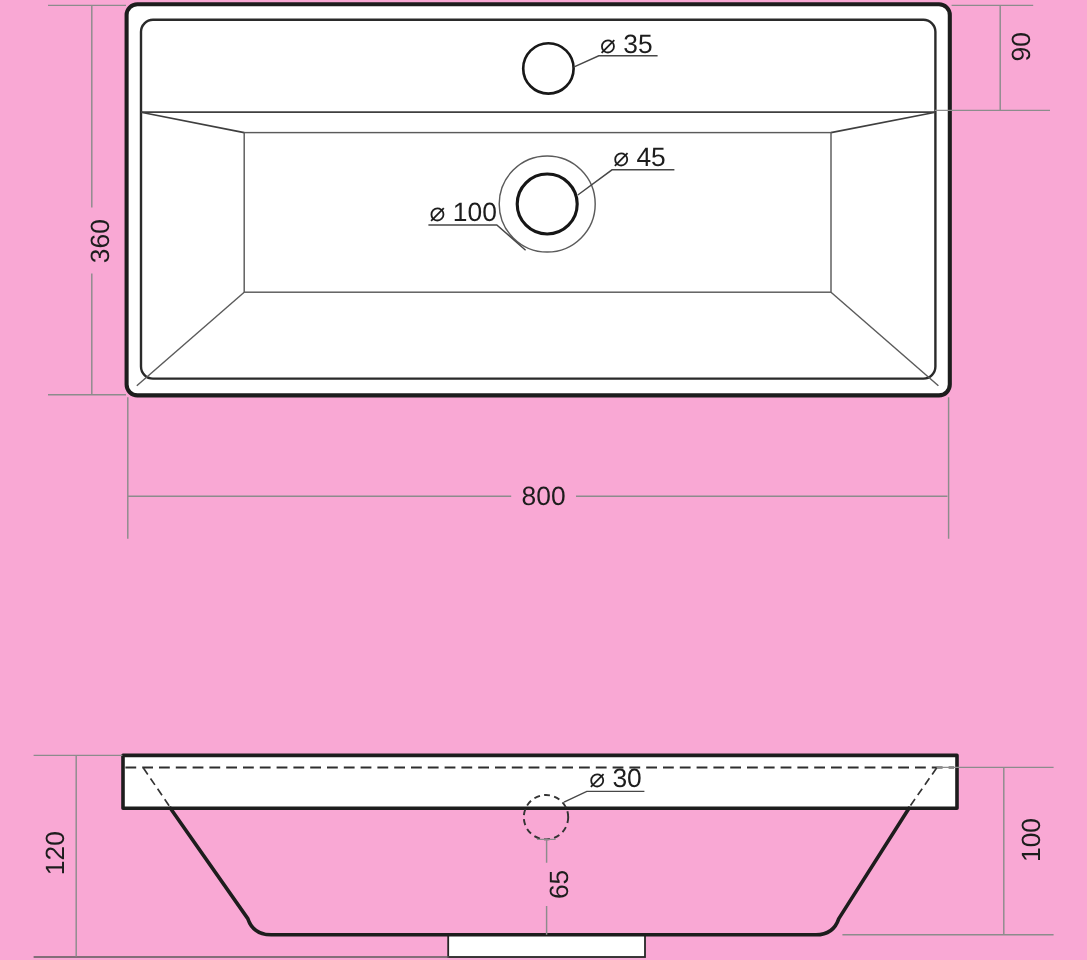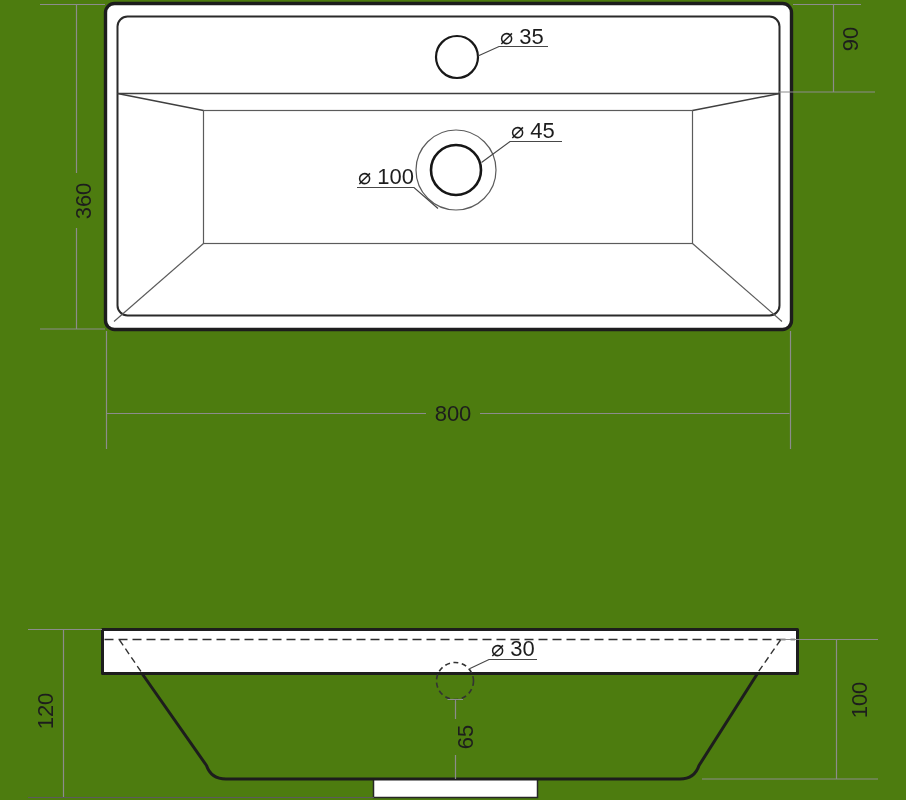--- a/index.html
+++ b/index.html
@@ -1,17 +1,17 @@
 <!DOCTYPE html>
 <html style="--ink: #1d1d1d; --dim: #8c8c8c;"><head>
 <meta charset="utf-8">
 <style>
   :root { --ink:#1d1d1d; --dim:#8c8c8c; }
   html,body { margin:0; padding:0; background:#ffffff; }
-  .canvas { position:relative; width:906px; height:800px; background:#4d7c0f; overflow:hidden; }
+  .canvas { position:relative; width:906px; height:800px; background:#f9a8d4; overflow:hidden; }
   svg { display:block; }
   
   .thick   { fill:none; stroke:var(--ink); stroke-width:3.4; stroke-linejoin:round; }
   .thick2  { fill:none; stroke:var(--ink); stroke-width:3.0; stroke-linejoin:round; stroke-linecap:round; }
   .med     { fill:none; stroke:#2a2a2a; stroke-width:2; }
   .medc    { fill:none; stroke:#181818; stroke-width:2.2; }
   .boldc   { fill:none; stroke:#161616; stroke-width:2.6; }
   .thin    { fill:none; stroke:#5b5b5b; stroke-width:1.2; }
   .thin2   { fill:none; stroke:#3f3f3f; stroke-width:1.4; }
   .stub    { fill:#ffffff; stroke:#262626; stroke-width:1.5; }

